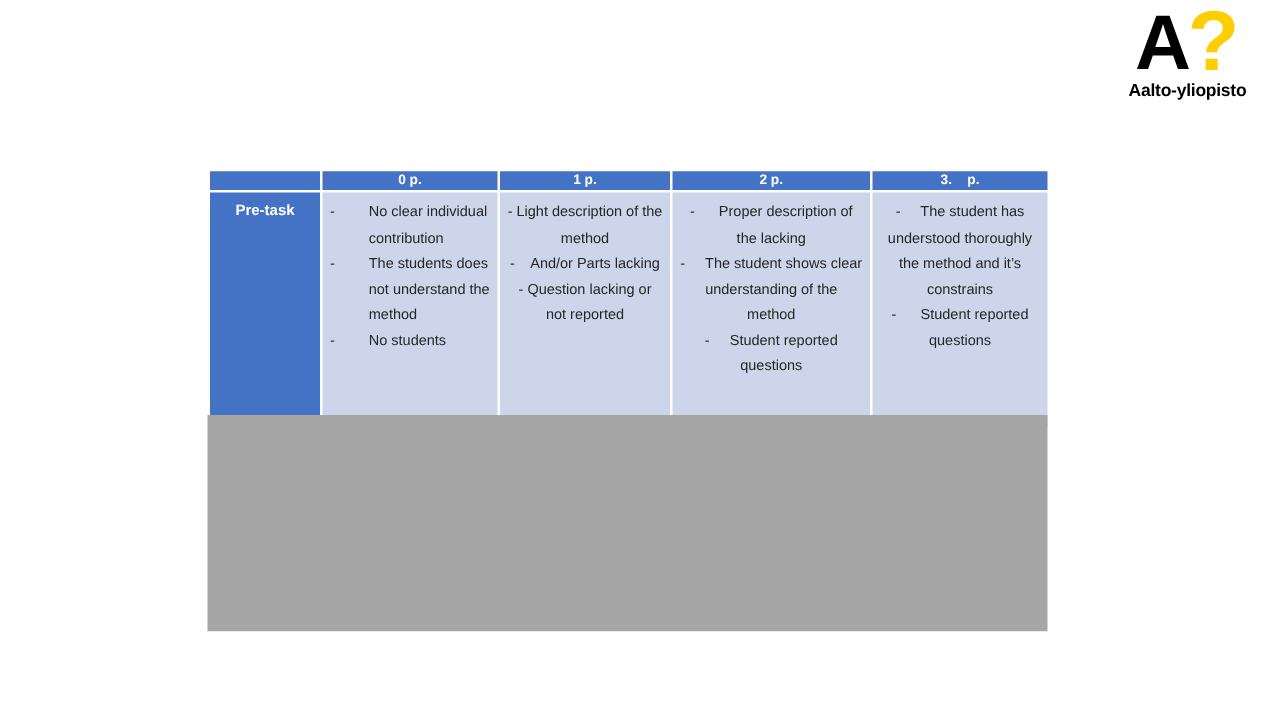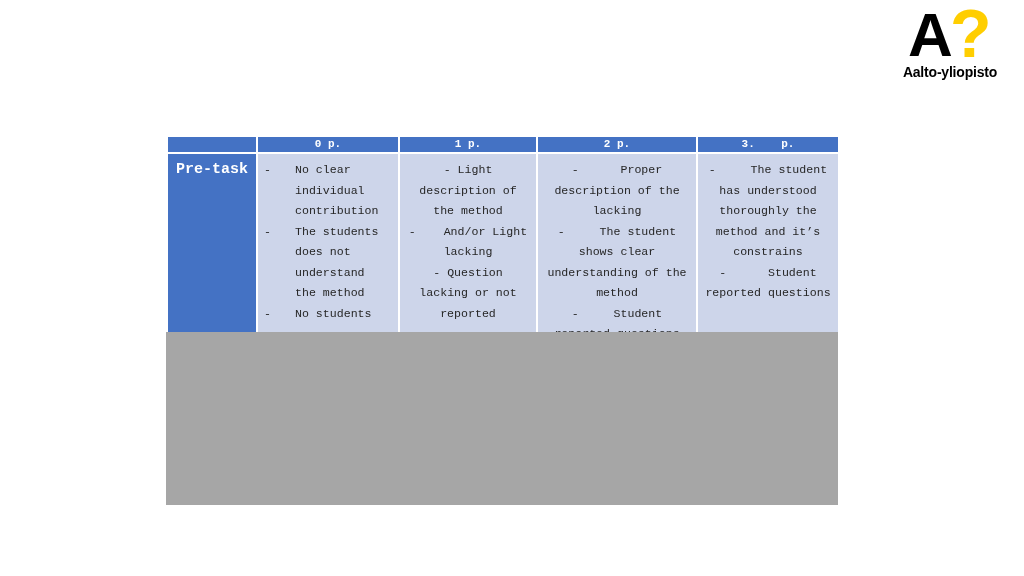--- a/index.html
+++ b/index.html
@@ -84,39 +84,38 @@
     top: 135px;
     width: 672px;
     border-collapse: separate;
     border-spacing: 2px;
     table-layout: fixed;
   }
   #matrix-table th, #matrix-table td {
     padding: 0;
     margin: 0;
     vertical-align: top;
-    font-family: Liberation Mono, monospace;
   }
   .hdr {
     background: #4472C4;
     color: #ffffff;
     height: 15px;
     font-size: 11px;
     font-weight: 700;
     text-align: center;
     line-height: 15px;
     white-space: pre;
   }
   .hdr-blank {
     background: #4472C4;
   }
   .row-label {
     background: #4472C4;
     color: #ffffff;
-    font-size: 15px;
+    font-size: 12px;
     font-weight: 700;
     text-align: center;
     padding-top: 7px !important;
     height: 180px;
   }
   .cell {
     background: #CDD5EA;
     font-size: 11.6px;
     line-height: 20.5px;
     color: #262626;
@@ -219,21 +218,21 @@
           </li>
         </ul>
       </td>
 
       <td class="cell center">
         <ul class="bullets">
           <li>
             <span class="dash">- </span><span>Light description of the method</span>
           </li>
           <li>
-            <span class="dash">-    </span><span>And/or Light lacking</span>
+            <span class="dash">-    </span><span>And/or Parts lacking</span>
           </li>
           <li>
             <span class="dash">- </span><span>Question lacking or not reported</span>
           </li>
         </ul>
       </td>
 
       <td class="cell center">
         <ul class="bullets">
           <li>

